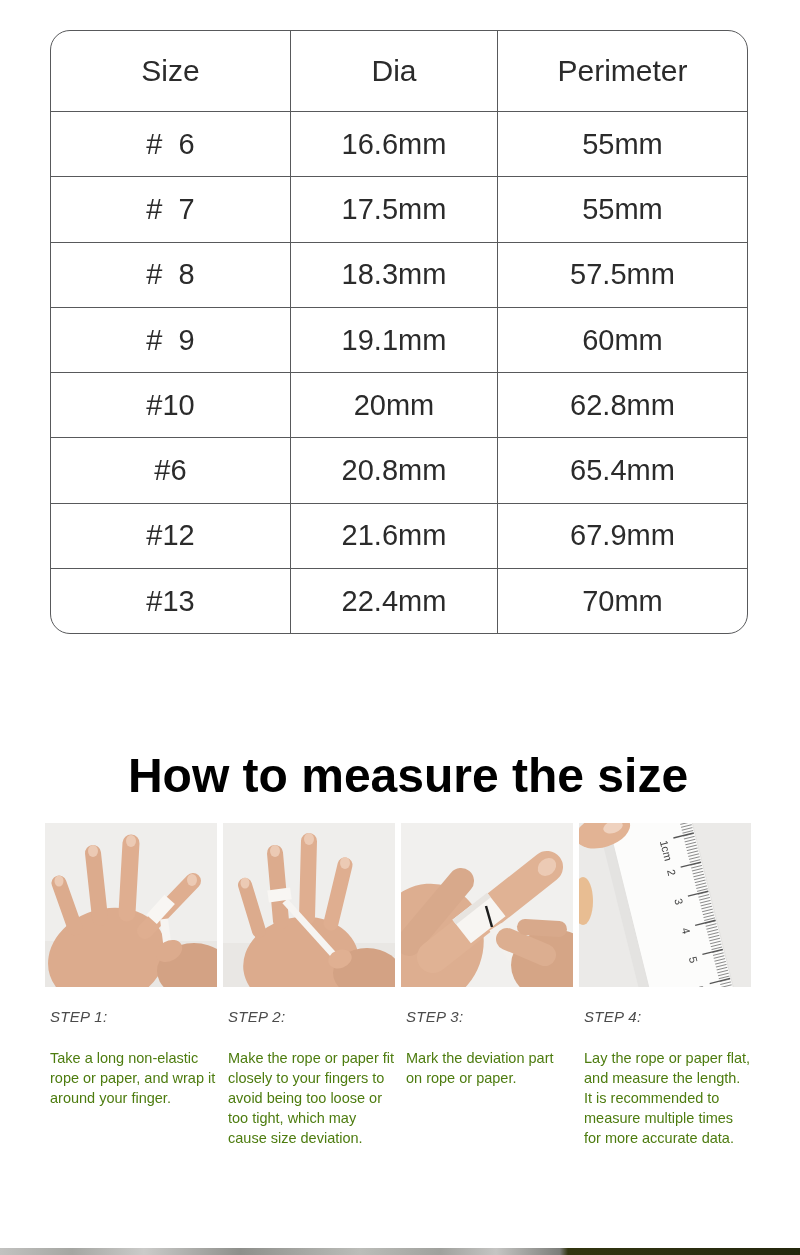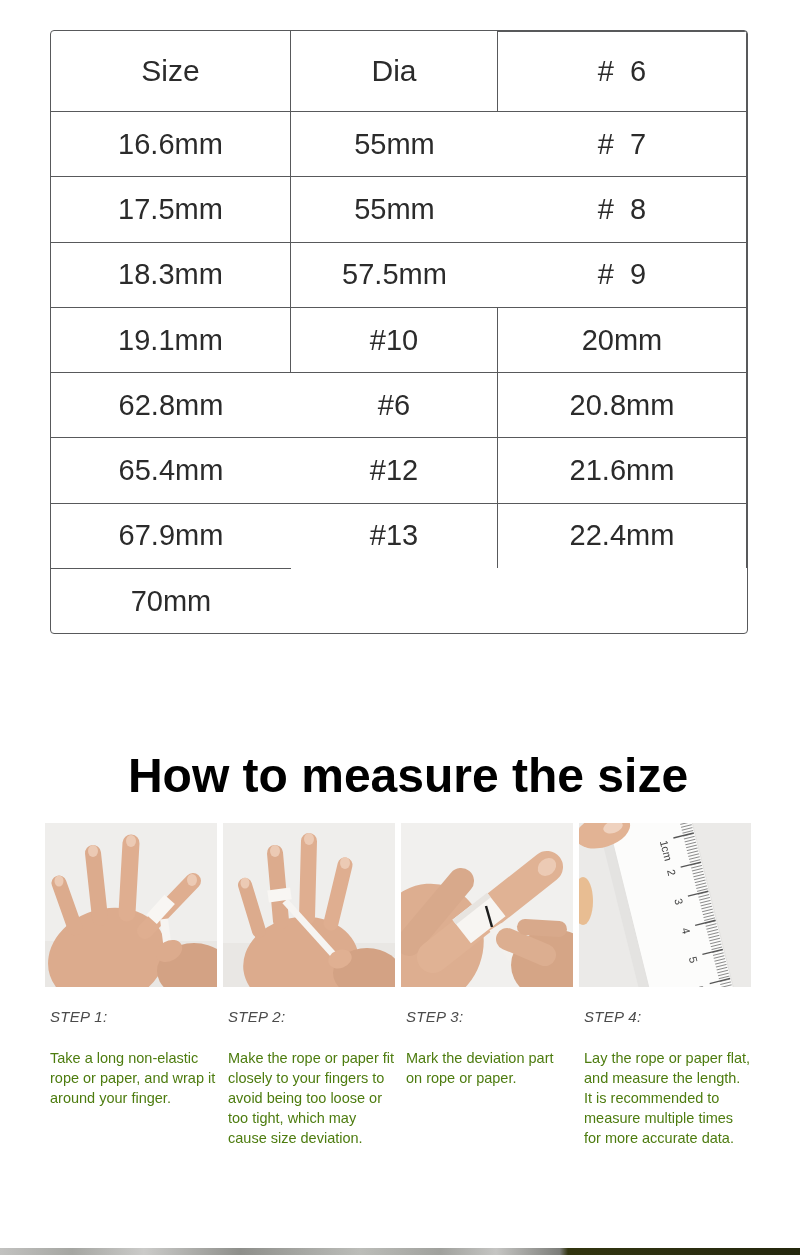--- a/index.html
+++ b/index.html
@@ -12,21 +12,21 @@
   }
 
   
   .size-table {
     position: absolute; left: 50px; top: 30px;
     width: 696px;
     display: grid;
     grid-template-columns: 240px 207px 249px;
     grid-template-rows: 80px repeat(8, 65.3px);
     border: 1.5px solid #58595b;
-    border-radius: 4px;
+    border-radius: 20px;
     overflow: hidden;
     color: #2b2b2b;
   }
   .size-table .cell {
     display: flex; align-items: center; justify-content: center;
     font-size: 29px; white-space: pre;
   }
   .size-table .th { font-size: 30px; }
   .size-table .c1, .size-table .c2 { border-right: 1.5px solid #58595b; }
   .size-table .rline { border-top: 1.5px solid #58595b; }
@@ -74,35 +74,37 @@
   }
 </style>
 </head>
 <body>
 
 <div class="canvas">
 
   <div class="size-table">
     <div class="cell th c1">Size</div>
     <div class="cell th c2">Dia</div>
+    <div class="cell th c3">Perimeter</div>
 
     <div class="cell rline c1">#  6</div>
     <div class="cell rline c2">16.6mm</div>
     <div class="cell rline c3">55mm</div>
 
     <div class="cell rline c1">#  7</div>
     <div class="cell rline c2">17.5mm</div>
     <div class="cell rline c3">55mm</div>
 
     <div class="cell rline c1">#  8</div>
     <div class="cell rline c2">18.3mm</div>
     <div class="cell rline c3">57.5mm</div>
 
     <div class="cell rline c1">#  9</div>
     <div class="cell rline c2">19.1mm</div>
+    <div class="cell rline c3">60mm</div>
 
     <div class="cell rline c1">#10</div>
     <div class="cell rline c2">20mm</div>
     <div class="cell rline c3">62.8mm</div>
 
     <div class="cell rline c1">#6</div>
     <div class="cell rline c2">20.8mm</div>
     <div class="cell rline c3">65.4mm</div>
 
     <div class="cell rline c1">#12</div>

